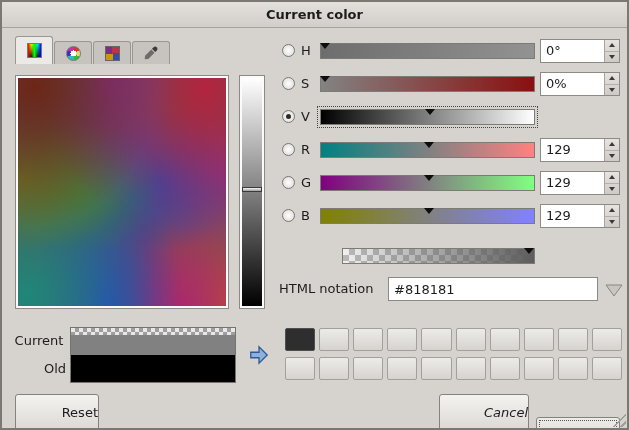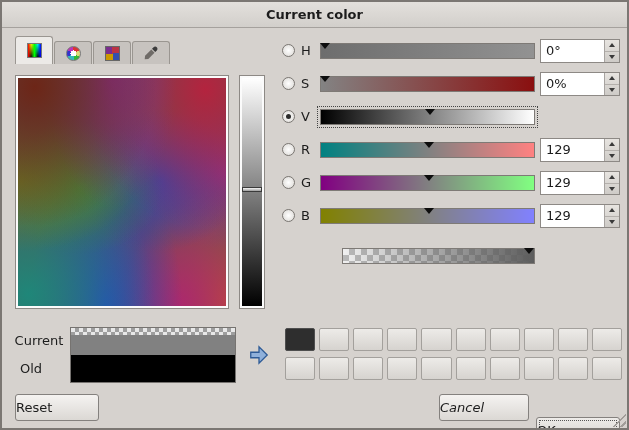--- a/index.html
+++ b/index.html
@@ -138,21 +138,21 @@
   .html-input {
     position:absolute; left:114px; top:1px; width:210px; height:24px;
     background:#fff; border:1px solid #8d8985; font-family:"DejaVu Sans", sans-serif;
     font-size:13px; padding:0 0 0 5px; color:#1c1c1c;
   }
   .dd-arrow { position:absolute; left:331px; top:7px; width:18px; height:14px; }
 
   
   .cmp-label { position:absolute; width:50px; text-align:center; line-height:28px; }
   .lbl-current { left:12px; top:325px; }
-  .lbl-old { left:4px; top:353px; }
+  .lbl-old { left:28px; top:353px; }
   .swatch-block { position:absolute; left:68px; top:325px; width:166px; height:56px; border:1px solid #767370; }
   .swatch-current { height:27px; background:#818181; position:relative; }
   .alpha-strip {
     position:absolute; left:0; right:0; top:0; height:7px;
     background-color:#e8e8e8;
     background-image:
       linear-gradient(45deg,#9e9e9e 25%,transparent 25%,transparent 75%,#9e9e9e 75%),
       linear-gradient(45deg,#9e9e9e 25%,transparent 25%,transparent 75%,#9e9e9e 75%);
     background-size:8px 8px; background-position:0 0,4px 4px;
   }
@@ -162,23 +162,23 @@
   
   .palette {
     position:absolute; left:283px; top:326px; width:337px; height:52px;
     display:grid; grid-template-columns:repeat(10,1fr); grid-template-rows:1fr 1fr; gap:6px 4px;
   }
   .cell { border:1px solid #a3a09c; border-radius:2px; background:linear-gradient(#edebe8,#d6d3cf); }
   .cell.filled { background:#2e2e2e; border-color:#4e4e4e; }
 
   
   .btn {
-    position:absolute; height:27px; border:1px solid #84817e; border-radius:3px;
+    position:absolute; height:37px; border:1px solid #84817e; border-radius:3px;
     background:linear-gradient(#f5f3f1,#dbd8d4);
-    text-align:left; line-height:25px; font-size:13px; color:#1c1c1c;
+    text-align:right; line-height:25px; font-size:13px; color:#1c1c1c;
     font-family:"DejaVu Sans", sans-serif; padding:0;
   }
   .btn-reset { left:13px; top:392px; width:84px; }
   .btn-cancel { left:437px; top:392px; width:90px;font-style:italic; }
   .btn-ok { left:534px; top:415px; width:84px; outline:1px dotted #555; outline-offset:-4px; background:linear-gradient(#eeece9,#d2cfcb); }
 
   .grip {
     position:absolute; right:1px; bottom:1px; width:14px; height:14px;
     background:repeating-linear-gradient(135deg, #a19d99 0 2px, transparent 2px 5px);
     clip-path:polygon(100% 0, 100% 100%, 0 100%);
@@ -303,20 +303,27 @@
       </span>
     </div>
   </div>
 
   <div class="chrow" style="top:205px">
     <div class="slider sl-op op-slider">
       <span class="marker" style="left:calc(100% - 5px)"></span>
     </div>
   </div>
 
+  <div class="chrow" style="top:238px">
+    <span class="htmllabel">HTML notation</span>
+    <input class="html-input" type="text" value="#818181" style="">
+    <svg class="dd-arrow" viewBox="0 0 18 14">
+      <polygon points="1,2 17,2 9,13" fill="#c9c5c1" stroke="#8a8682" stroke-width="1"></polygon>
+    </svg>
+  </div>
 </div>
 
 <div class="cmp-label lbl-current">Current</div>
 <div class="cmp-label lbl-old">Old</div>
 <div class="swatch-block">
   <div class="swatch-current">
     <div class="alpha-strip"></div>
   </div>
   <div class="swatch-old"></div>
 </div>

